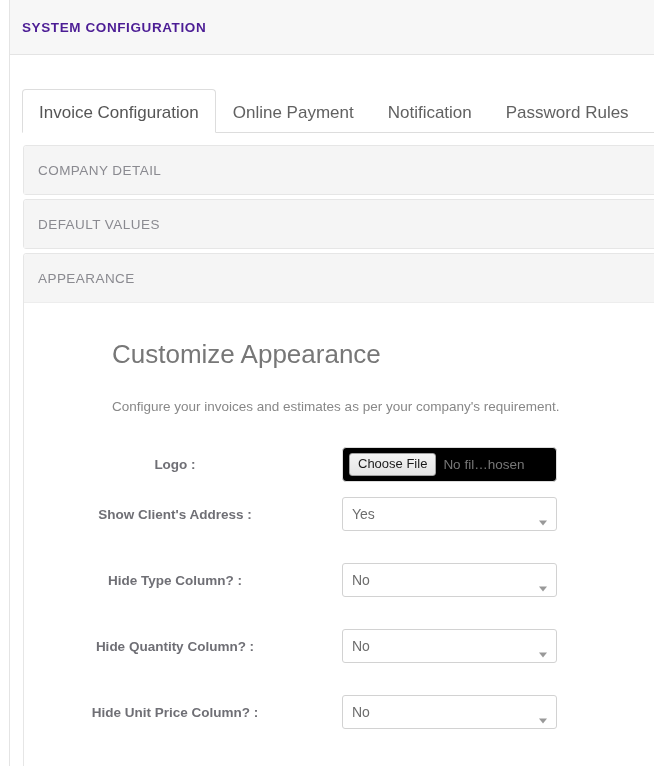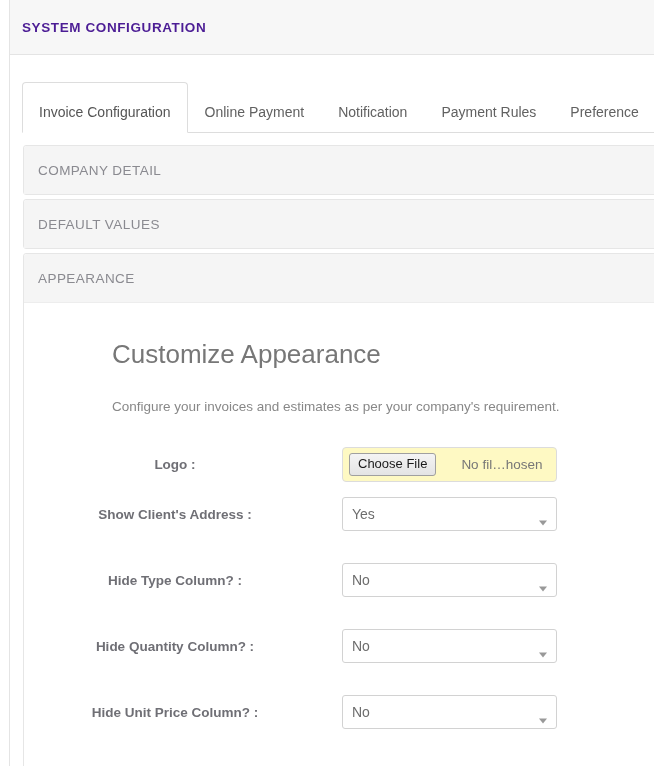--- a/index.html
+++ b/index.html
@@ -53,22 +53,22 @@
     position: relative;
     height: 42px;
     margin: 0 0 0 12px;
     border-bottom: 1px solid #dddddd;
     display: flex;
     align-items: flex-end;
     white-space: nowrap;
   }
   .tab {
     position: relative;
-    padding: 20px 16px 10px 16px;
-    font-size: 14px;
+    padding: 13px 16px 10px 16px;
+    font-size: 17px;
     color: #616161;
     line-height: 19px;
     background: transparent;
     border: 1px solid transparent;
     border-radius: 4px 4px 0 0;
     margin-bottom: -1px;
     cursor: pointer;
   }
   .tab.active {
     background: #ffffff;
@@ -146,40 +146,40 @@
     line-height: 18px;
   }
   .form-field { flex: 1; }
 
   
   .file-wrap {
     width: 215px;
     height: 35px;
     border: 1px solid #dcdcdc;
     border-radius: 4px;
-    background: #fef9c3;
+    background: #000000;
     display: flex;
     align-items: center;
     padding: 8px 6px;
     cursor: pointer;
   }
   .file-btn {
     font-size: 13px;
     color: #1a1a1a;
     background: linear-gradient(#f4f4f4, #e4e4e4);
     border: 1px solid #a0a0a0;
     border-radius: 3px;
     padding: 2px 8px 3px 8px;
     line-height: 16px;
     font-family: "Liberation Sans", sans-serif;
   }
   .file-name {
     font-size: 13.5px;
     color: #777777;
-    margin-left: 25px;
+    margin-left: 7px;
     white-space: nowrap;
     overflow: hidden;
   }
 
   
   .select-wrap {
     position: relative;
     width: 215px;
     height: 51px;
   }
@@ -224,21 +224,21 @@
       <div class="tab active">
         <span>Invoice Configuration</span>
       </div>
       <div class="tab">
         <span>Online Payment</span>
       </div>
       <div class="tab">
         <span>Notification</span>
       </div>
       <div class="tab">
-        <span>Payment Rules</span>
+        <span>Password Rules</span>
       </div>
       <div class="tab">
         <span>Preference</span>
       </div>
     </div>
 
     <div class="accordion">
 
       <div class="acc-group">
         <div class="acc-header">

